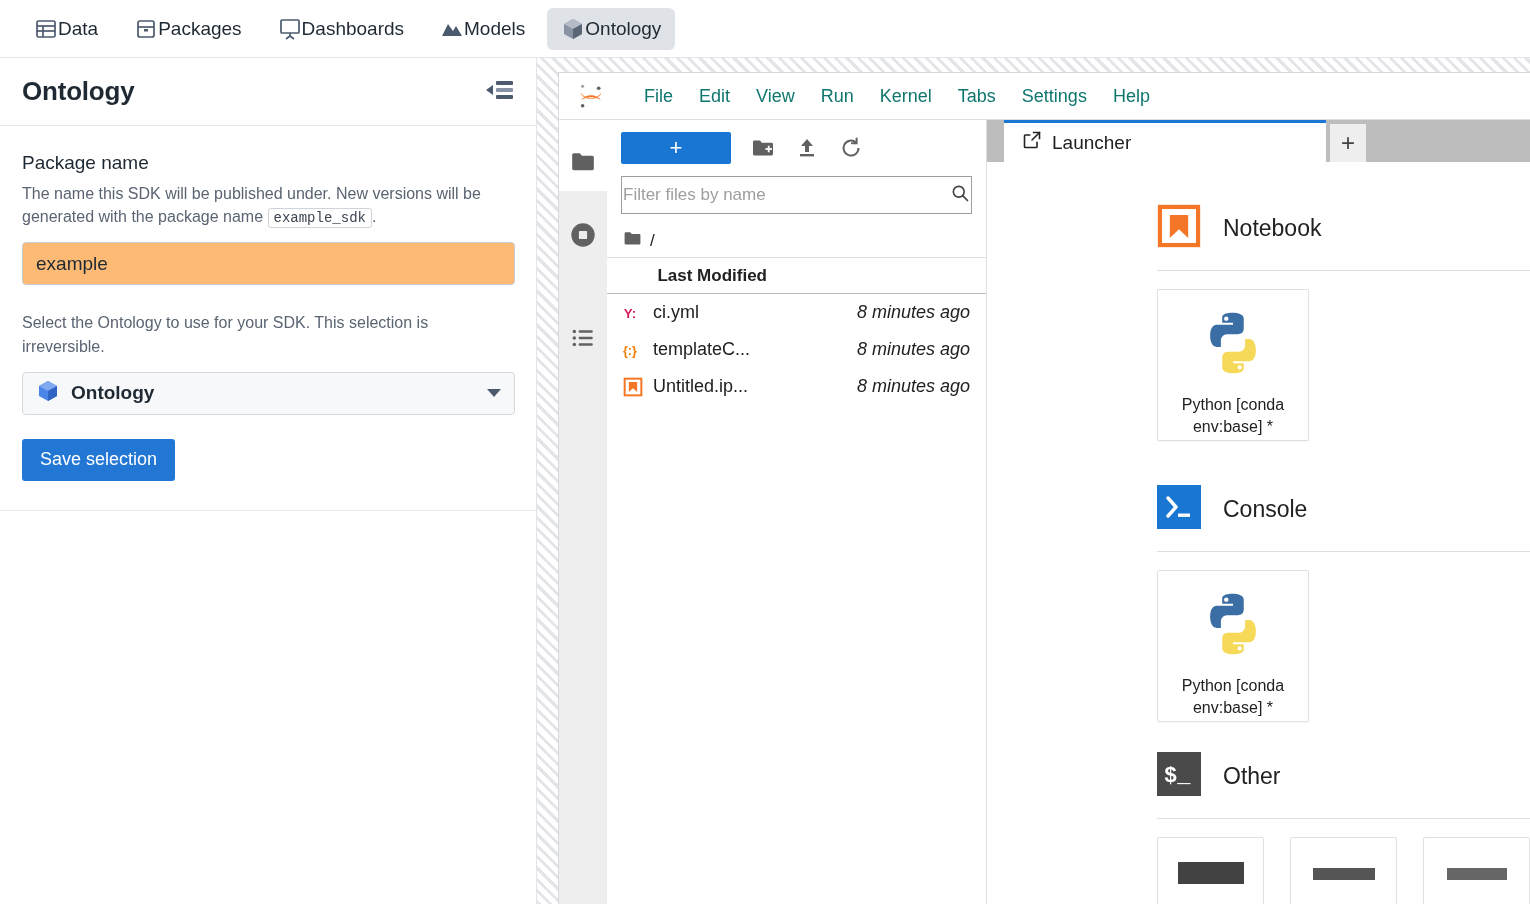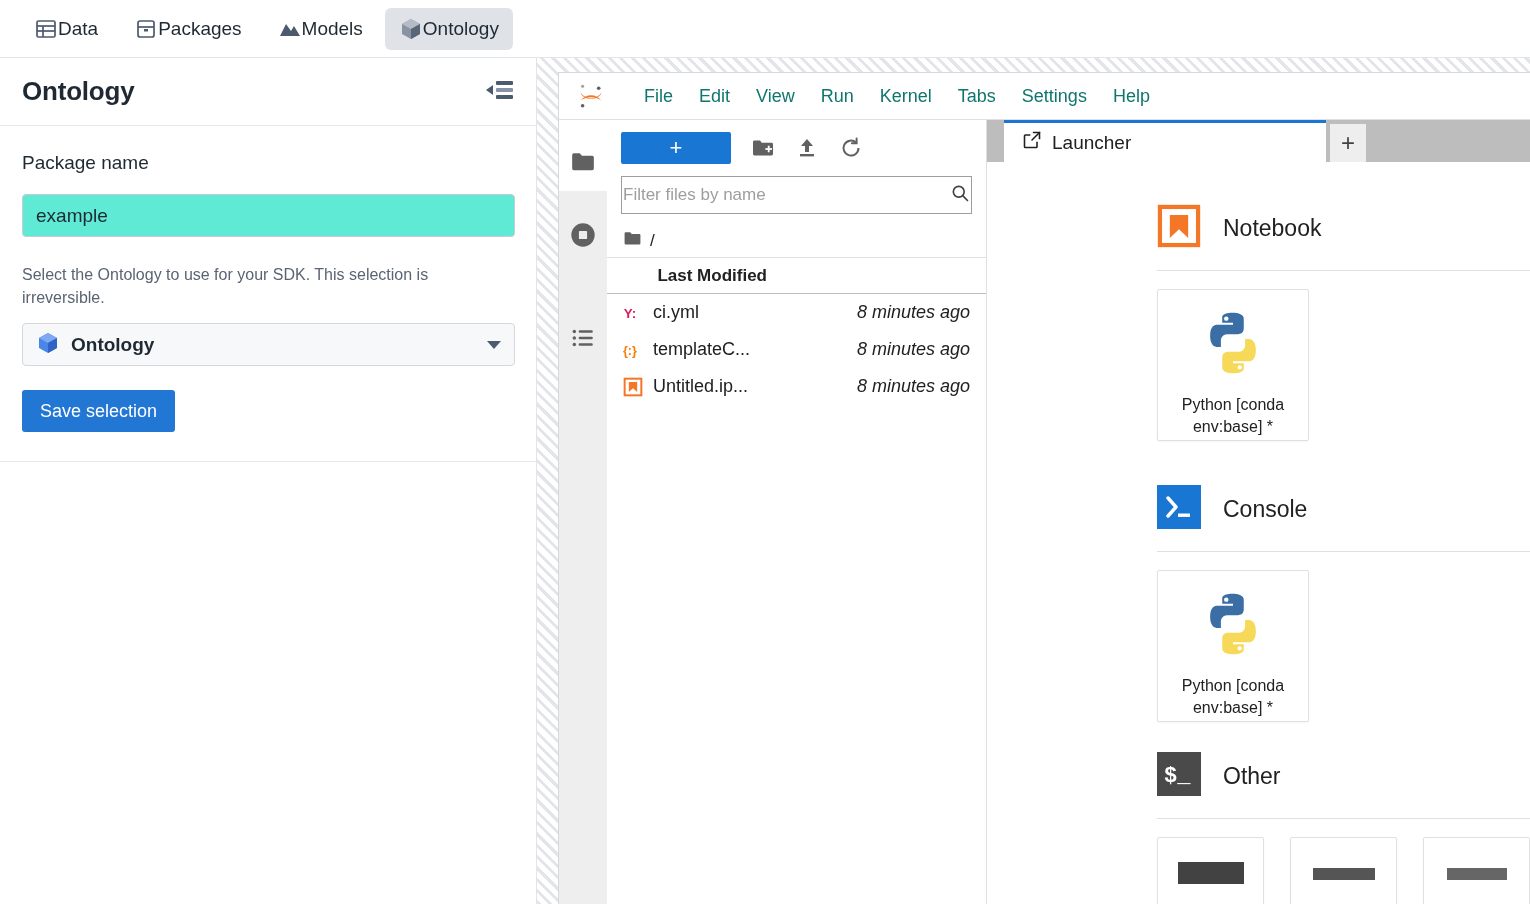--- a/index.html
+++ b/index.html
@@ -87,23 +87,22 @@
   }
   .text-input {
     width: 493px;
     height: 43px;
     border: 1px solid #c8ccd2;
     border-radius: 4px;
     font-size: 19px;
     padding: 0 13px;
     color: #1f2933;
     font-family: "Liberation Sans", sans-serif;
-    background: #5eead4;
+    background: #fdba74;
     outline: none;
-    margin-top: 12px;
   }
   .spacer-lg { height: 26px; }
   .select-box {
     width: 493px;
     height: 43px;
     border: 1px solid #d4d8dd;
     border-radius: 4px;
     background: #f7f8f9;
     display: flex;
     align-items: center;
@@ -340,20 +339,31 @@
     <span class="nav-icon">
       <svg viewBox="0 0 24 24" width="24" height="24" fill="none" stroke="#4c5a6e" stroke-width="1.7">
         <rect x="4" y="4" width="16" height="16" rx="2"></rect>
         <line x1="4" y1="10" x2="20" y2="10"></line>
         <rect x="10" y="12" width="4" height="2.5" fill="#4c5a6e" stroke="none"></rect>
       </svg>
     </span>
     <span>Packages</span>
   </div>
 
+  <div class="nav-item">
+    <span class="nav-icon">
+      <svg viewBox="0 0 24 24" width="24" height="24" fill="none" stroke="#4c5a6e" stroke-width="1.7">
+        <rect x="3" y="3" width="18" height="13" rx="1"></rect>
+        <line x1="12" y1="16" x2="12" y2="20"></line>
+        <line x1="8" y1="22" x2="12" y2="19"></line>
+          <line x1="16" y1="22" x2="12" y2="19"></line>
+      </svg>
+    </span>
+    <span>Dashboards</span>
+  </div>
 
   <div class="nav-item">
     <span class="nav-icon">
       <svg viewBox="0 0 24 24" width="24" height="24">
         <path d="M2 19 L8 7 L13 14 L16 9 L22 19 Z" fill="#4c5a6e"></path>
       </svg>
     </span>
     <span>Models</span>
   </div>
 
@@ -379,20 +389,24 @@
           <rect x="10" y="2" width="17" height="4" rx="1" fill="#4c5a6e"></rect>
           <rect x="10" y="9" width="17" height="4" rx="1" fill="#8792a6"></rect>
           <rect x="10" y="16" width="17" height="4" rx="1" fill="#4c5a6e"></rect>
           <path d="M7 6 L0 11 L7 16 Z" fill="#4c5a6e"></path>
         </svg>
       </span>
     </div>
 
     <div class="panel-body">
       <div class="field-label">Package name</div>
+      <div class="field-desc">
+        <span>The name this SDK will be published under. New versions will be generated with the package name</span>
+        <code class="inline-code">example_sdk</code><span>.</span>
+      </div>
       <input class="text-input" type="text" value="example" style="">
 
       <div class="spacer-lg"></div>
 
       <div class="field-desc">Select the Ontology to use for your SDK. This selection is irreversible.</div>
 
       <div class="select-box">
         <span style="display:block;">
           <svg viewBox="0 0 24 24" width="24" height="24">
             <path d="M12 2 L21 7 L21 17 L12 22 L3 17 L3 7 Z" fill="#4a86e8"></path>

